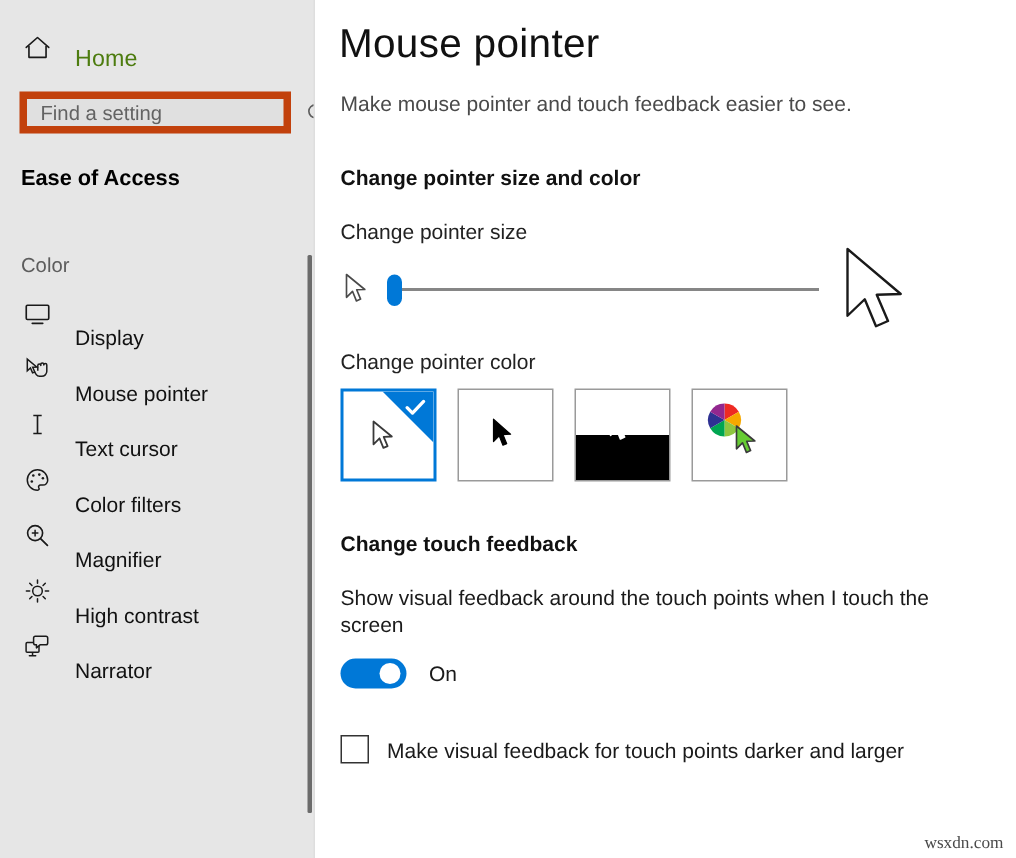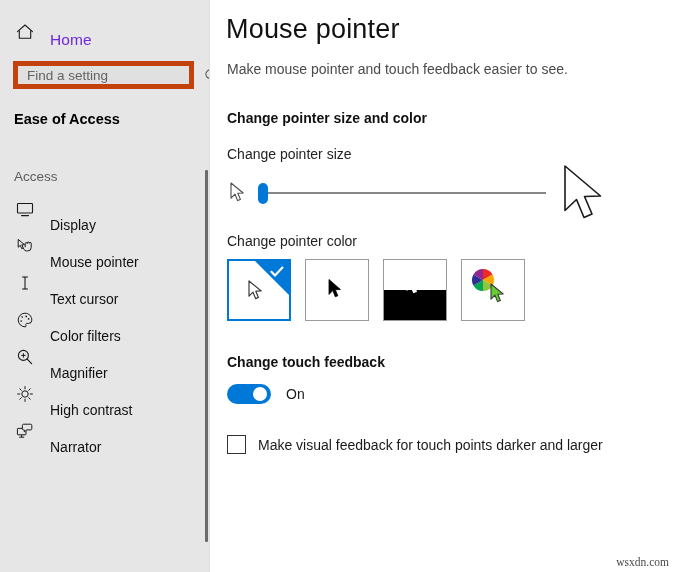--- a/index.html
+++ b/index.html
@@ -40,21 +40,21 @@
   .home-icon {
     width: 22px;
     height: 22px;
     margin-right: 14px;
     display: flex;
     align-items: center;
     justify-content: center;
   }
   .home-label {
     font-size: 15.5px;
-    color: #6d28d9;
+    color: #4d7c0f;
     letter-spacing: 0.1px;
     margin-top: 16px;
   }
   .search-box {
     margin: 14px 0 0 13px;
     width: 181px;
     height: 28px;
     background: #e0e0e0;
     border: 5px solid #c2410c;
     box-sizing: border-box;
@@ -340,21 +340,21 @@
       <span class="search-icon">
         <svg width="15" height="15" viewBox="0 0 15 15">
           <circle cx="6.2" cy="6.2" r="4.3" fill="none" stroke="#5d5d5d" stroke-width="1.1"></circle>
           <line x1="9.4" y1="9.4" x2="13.5" y2="13.6" stroke="#5d5d5d" stroke-width="1.1" stroke-linecap="round"></line>
         </svg>
       </span>
     </div>
 
     <div class="section-title">Ease of Access</div>
 
-    <div class="group-label">Access</div>
+    <div class="group-label">Color</div>
 
     <div class="nav-list">
 
       <div class="nav-item">
         <span class="nav-icon">
           <svg width="20" height="20" viewBox="0 0 20 20">
             <rect x="2.5" y="4.5" width="15" height="9.5" rx="0.8" fill="none" stroke="#1a1a1a" stroke-width="1.1"></rect>
             <line x1="6.5" y1="16.6" x2="13.5" y2="16.6" stroke="#1a1a1a" stroke-width="1.1" stroke-linecap="round"></line>
           </svg>
         </span>
@@ -520,20 +520,21 @@
           <svg width="22" height="26" viewBox="0 0 22 26">
             <path d="M2 2 L2 17.2 L6.0 13.2 L8.6 19.6 L11.4 18.4 L8.8 12.2 L14.2 12.0 Z" fill="#66cc33" stroke="#3a3a3a" stroke-width="1.1" stroke-linejoin="round"></path>
           </svg>
         </span>
       </div>
 
     </div>
 
     <div class="h2">Change touch feedback</div>
 
+    <div class="body-text">Show visual feedback around the touch points when I touch the screen</div>
 
     <div class="toggle-row">
       <div class="toggle">
         <div class="toggle-knob"></div>
       </div>
       <span class="toggle-label">On</span>
     </div>
 
     <div class="check-row">
       <div class="checkbox"></div>

